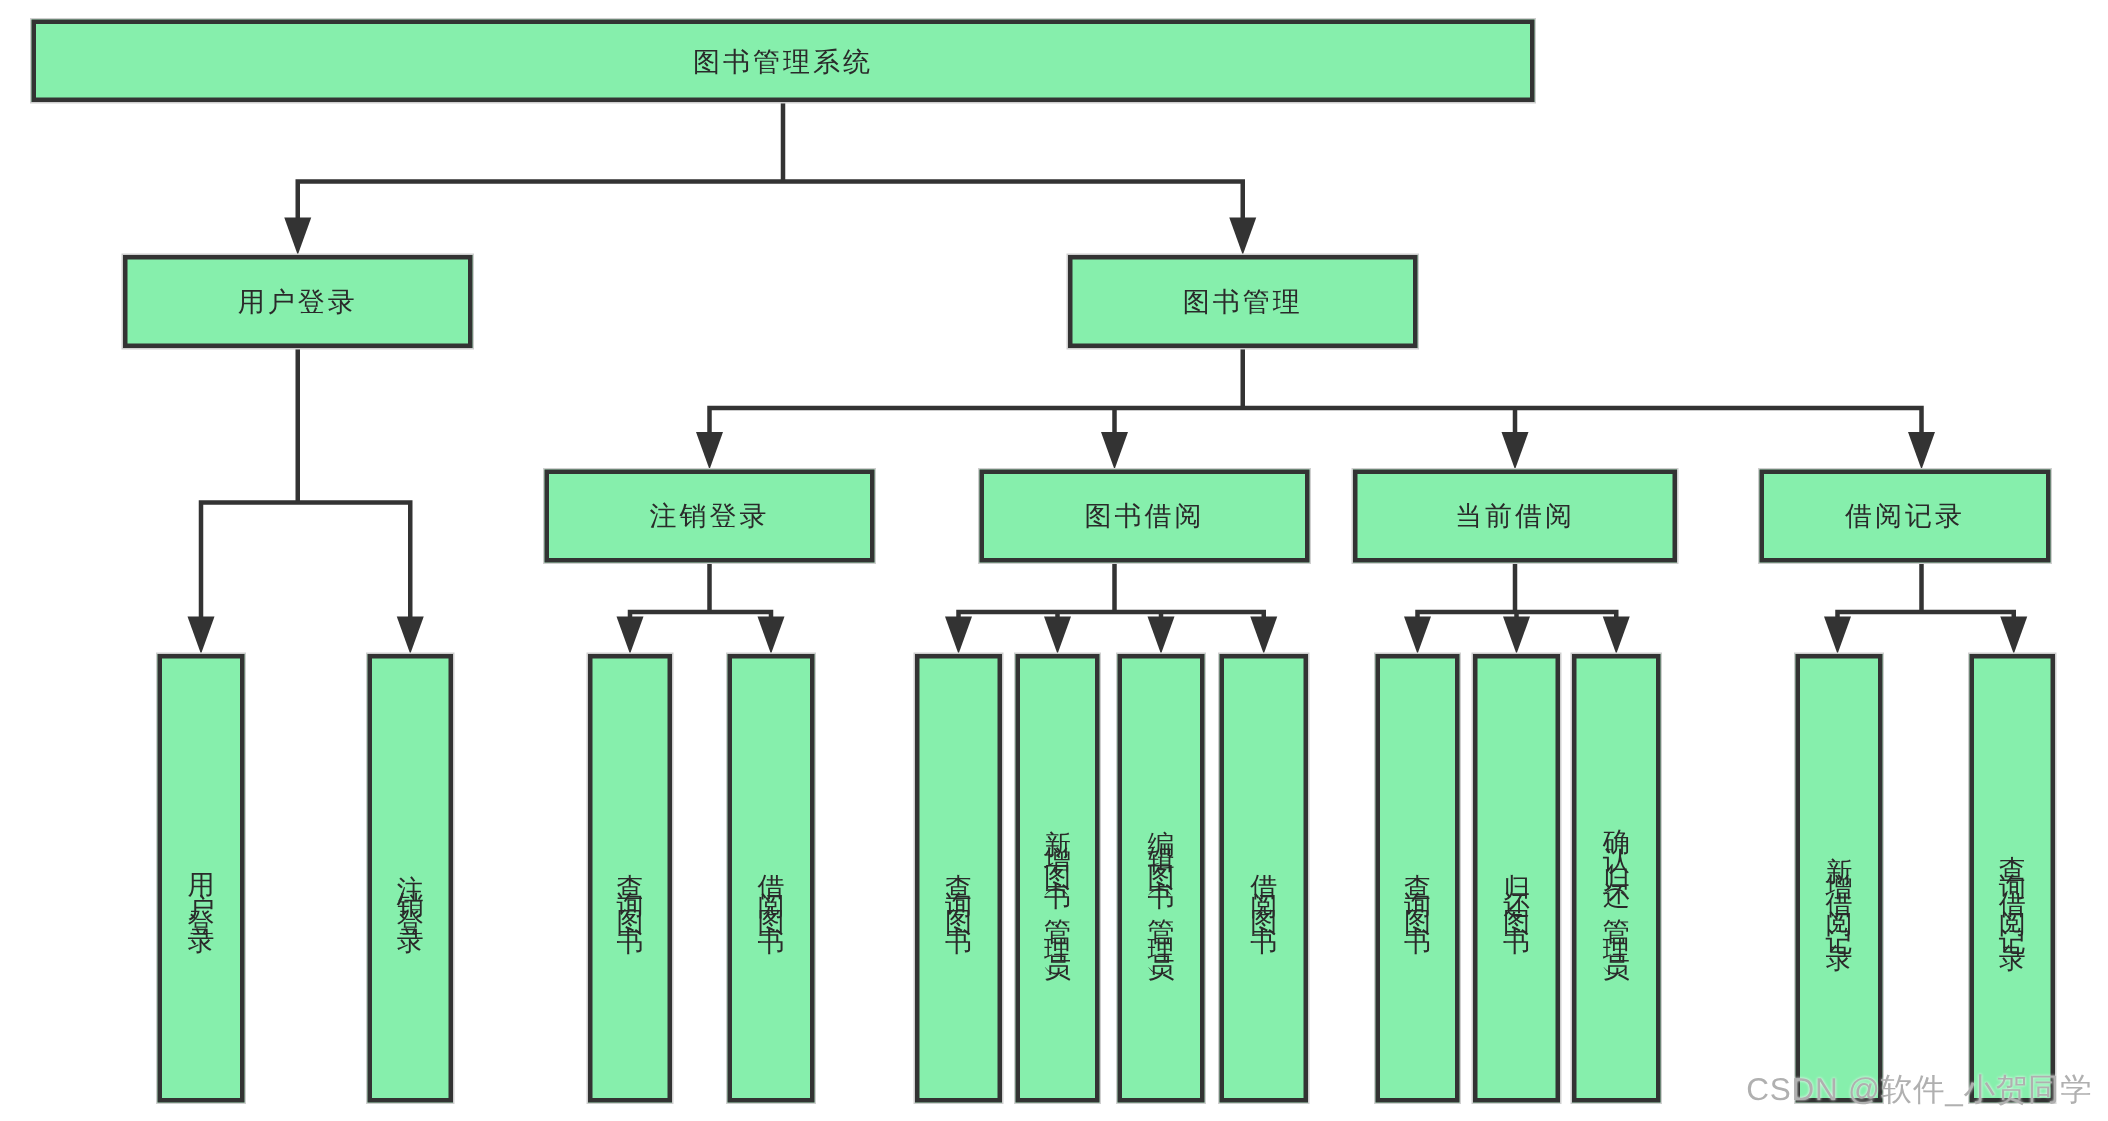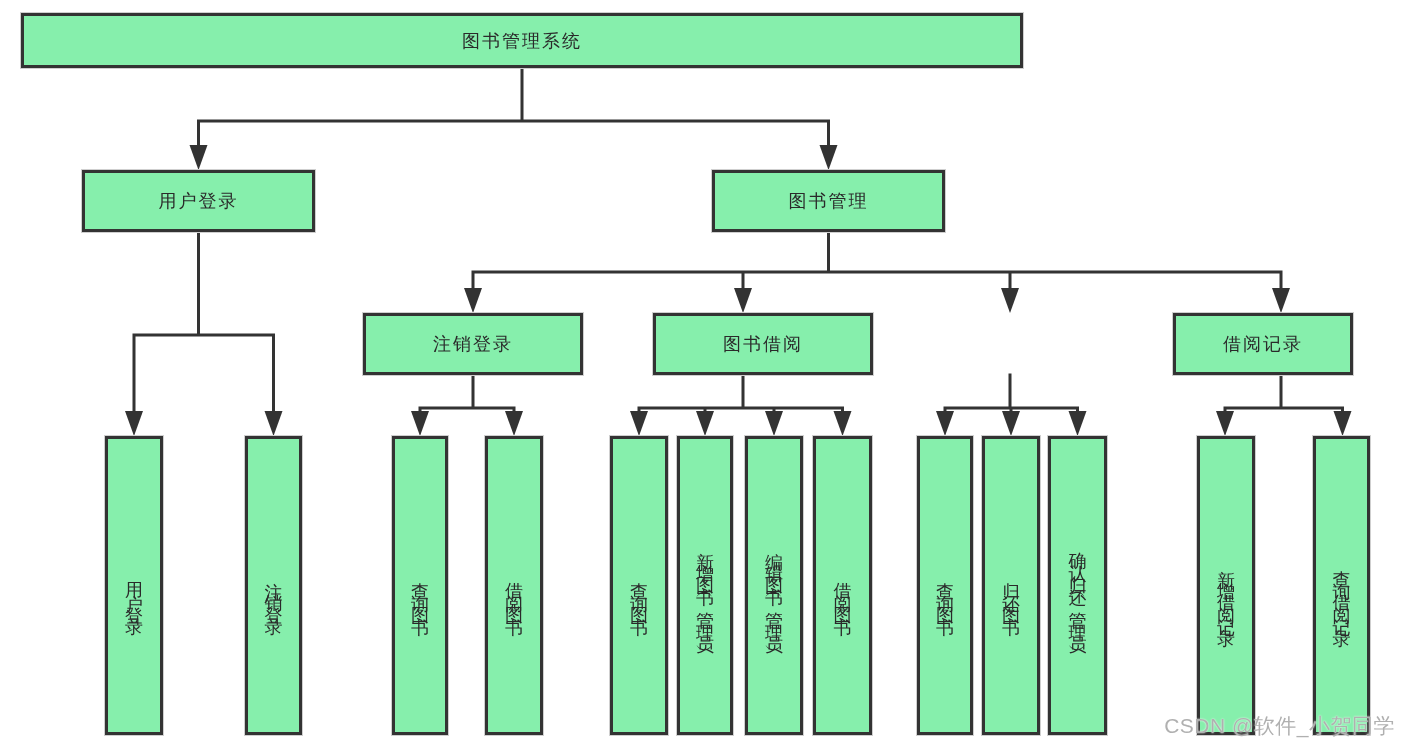--- a/index.html
+++ b/index.html
@@ -81,21 +81,24 @@
   <div class="node" style="left:712px; top:170px; width:233px; height:62px;">
     <span class="lbl">图书管理</span>
   </div>
 
   <div class="node" style="left:363px; top:313px; width:220px; height:62px;">
     <span class="lbl">注销登录</span>
   </div>
   <div class="node" style="left:633px; top:313px; width:220px; height:62px;margin-left:20px;">
     <span class="lbl">图书借阅</span>
   </div>
-  <div class="node" style="left:1173px; top:313px; width:180px; height:62px;">
+  <div class="node" style="left:902px; top:313px; width:216px; height:62px;">
+    <span class="lbl">当前借阅</span>
+  </div>
+  <div class="node" style="left:1173px; top:313px; width:194px; height:62px;">
     <span class="lbl">借阅记录</span>
   </div>
 
   <div class="node vnode" style="left:105px; top:436px; width:58px; height:299px;">
     <span class="lbl">用户登录</span>
   </div>
   <div class="node vnode" style="left:245px; top:436px; width:57px; height:299px;">
     <span class="lbl">注销登录</span>
   </div>
 

